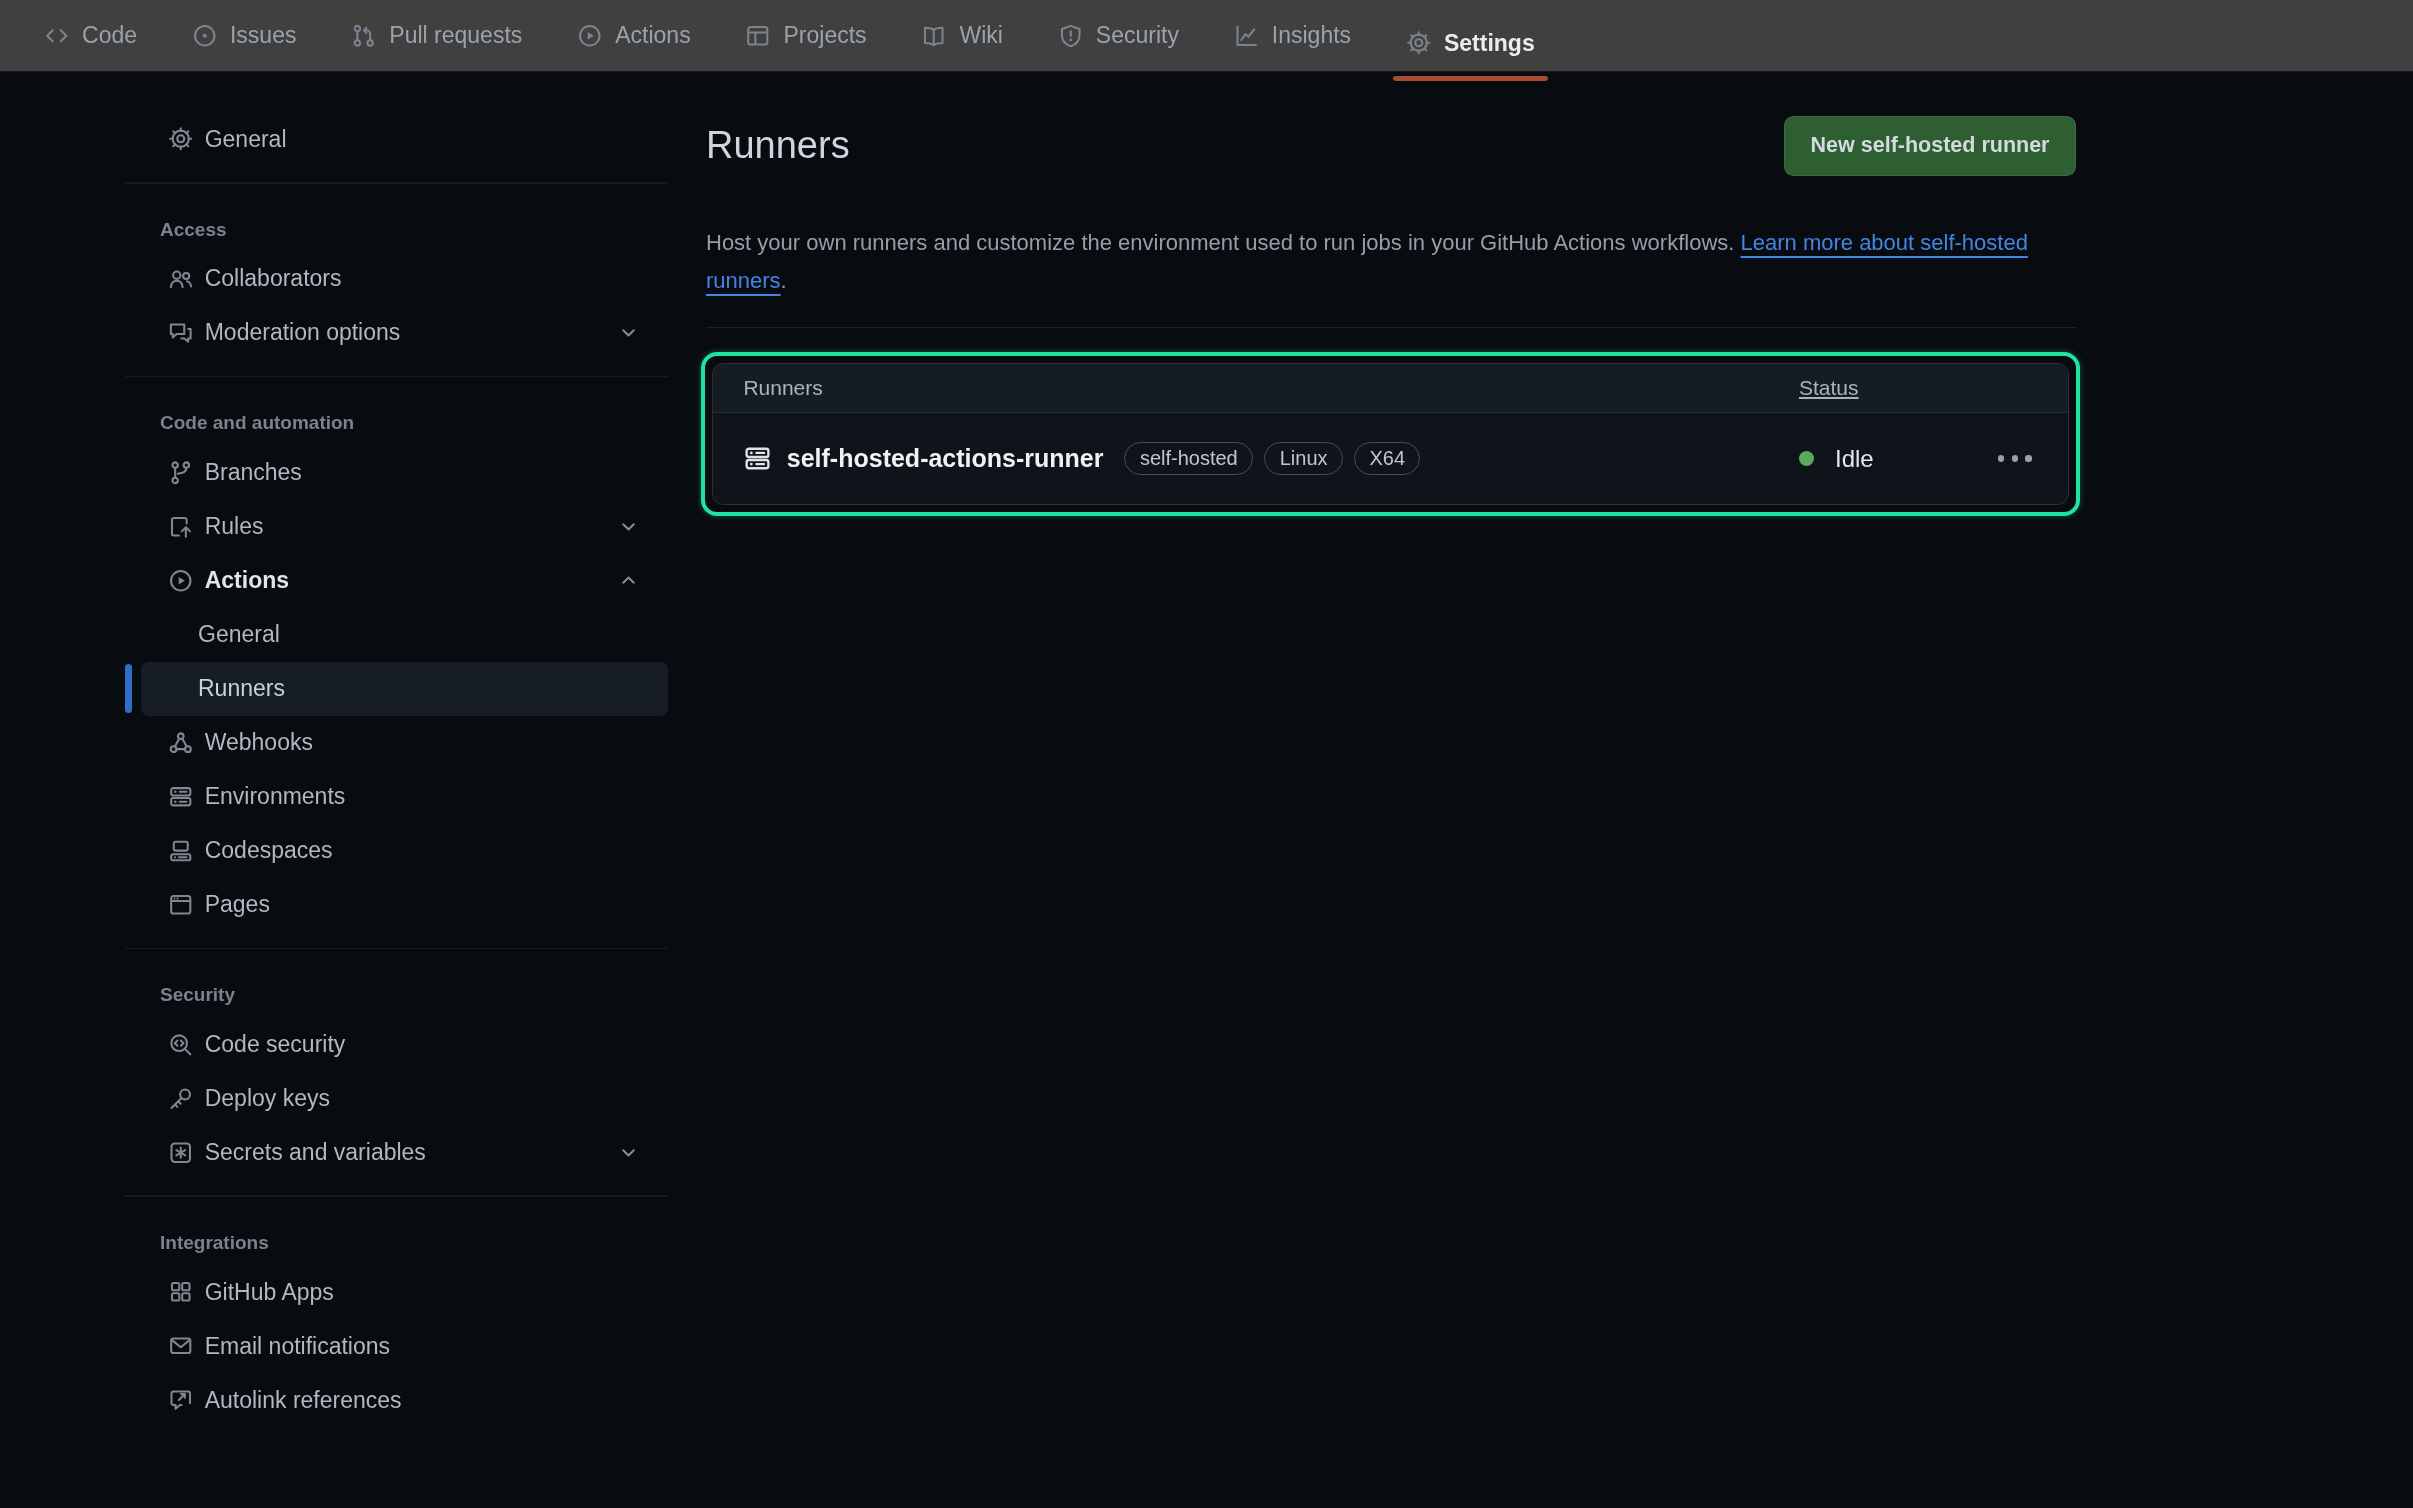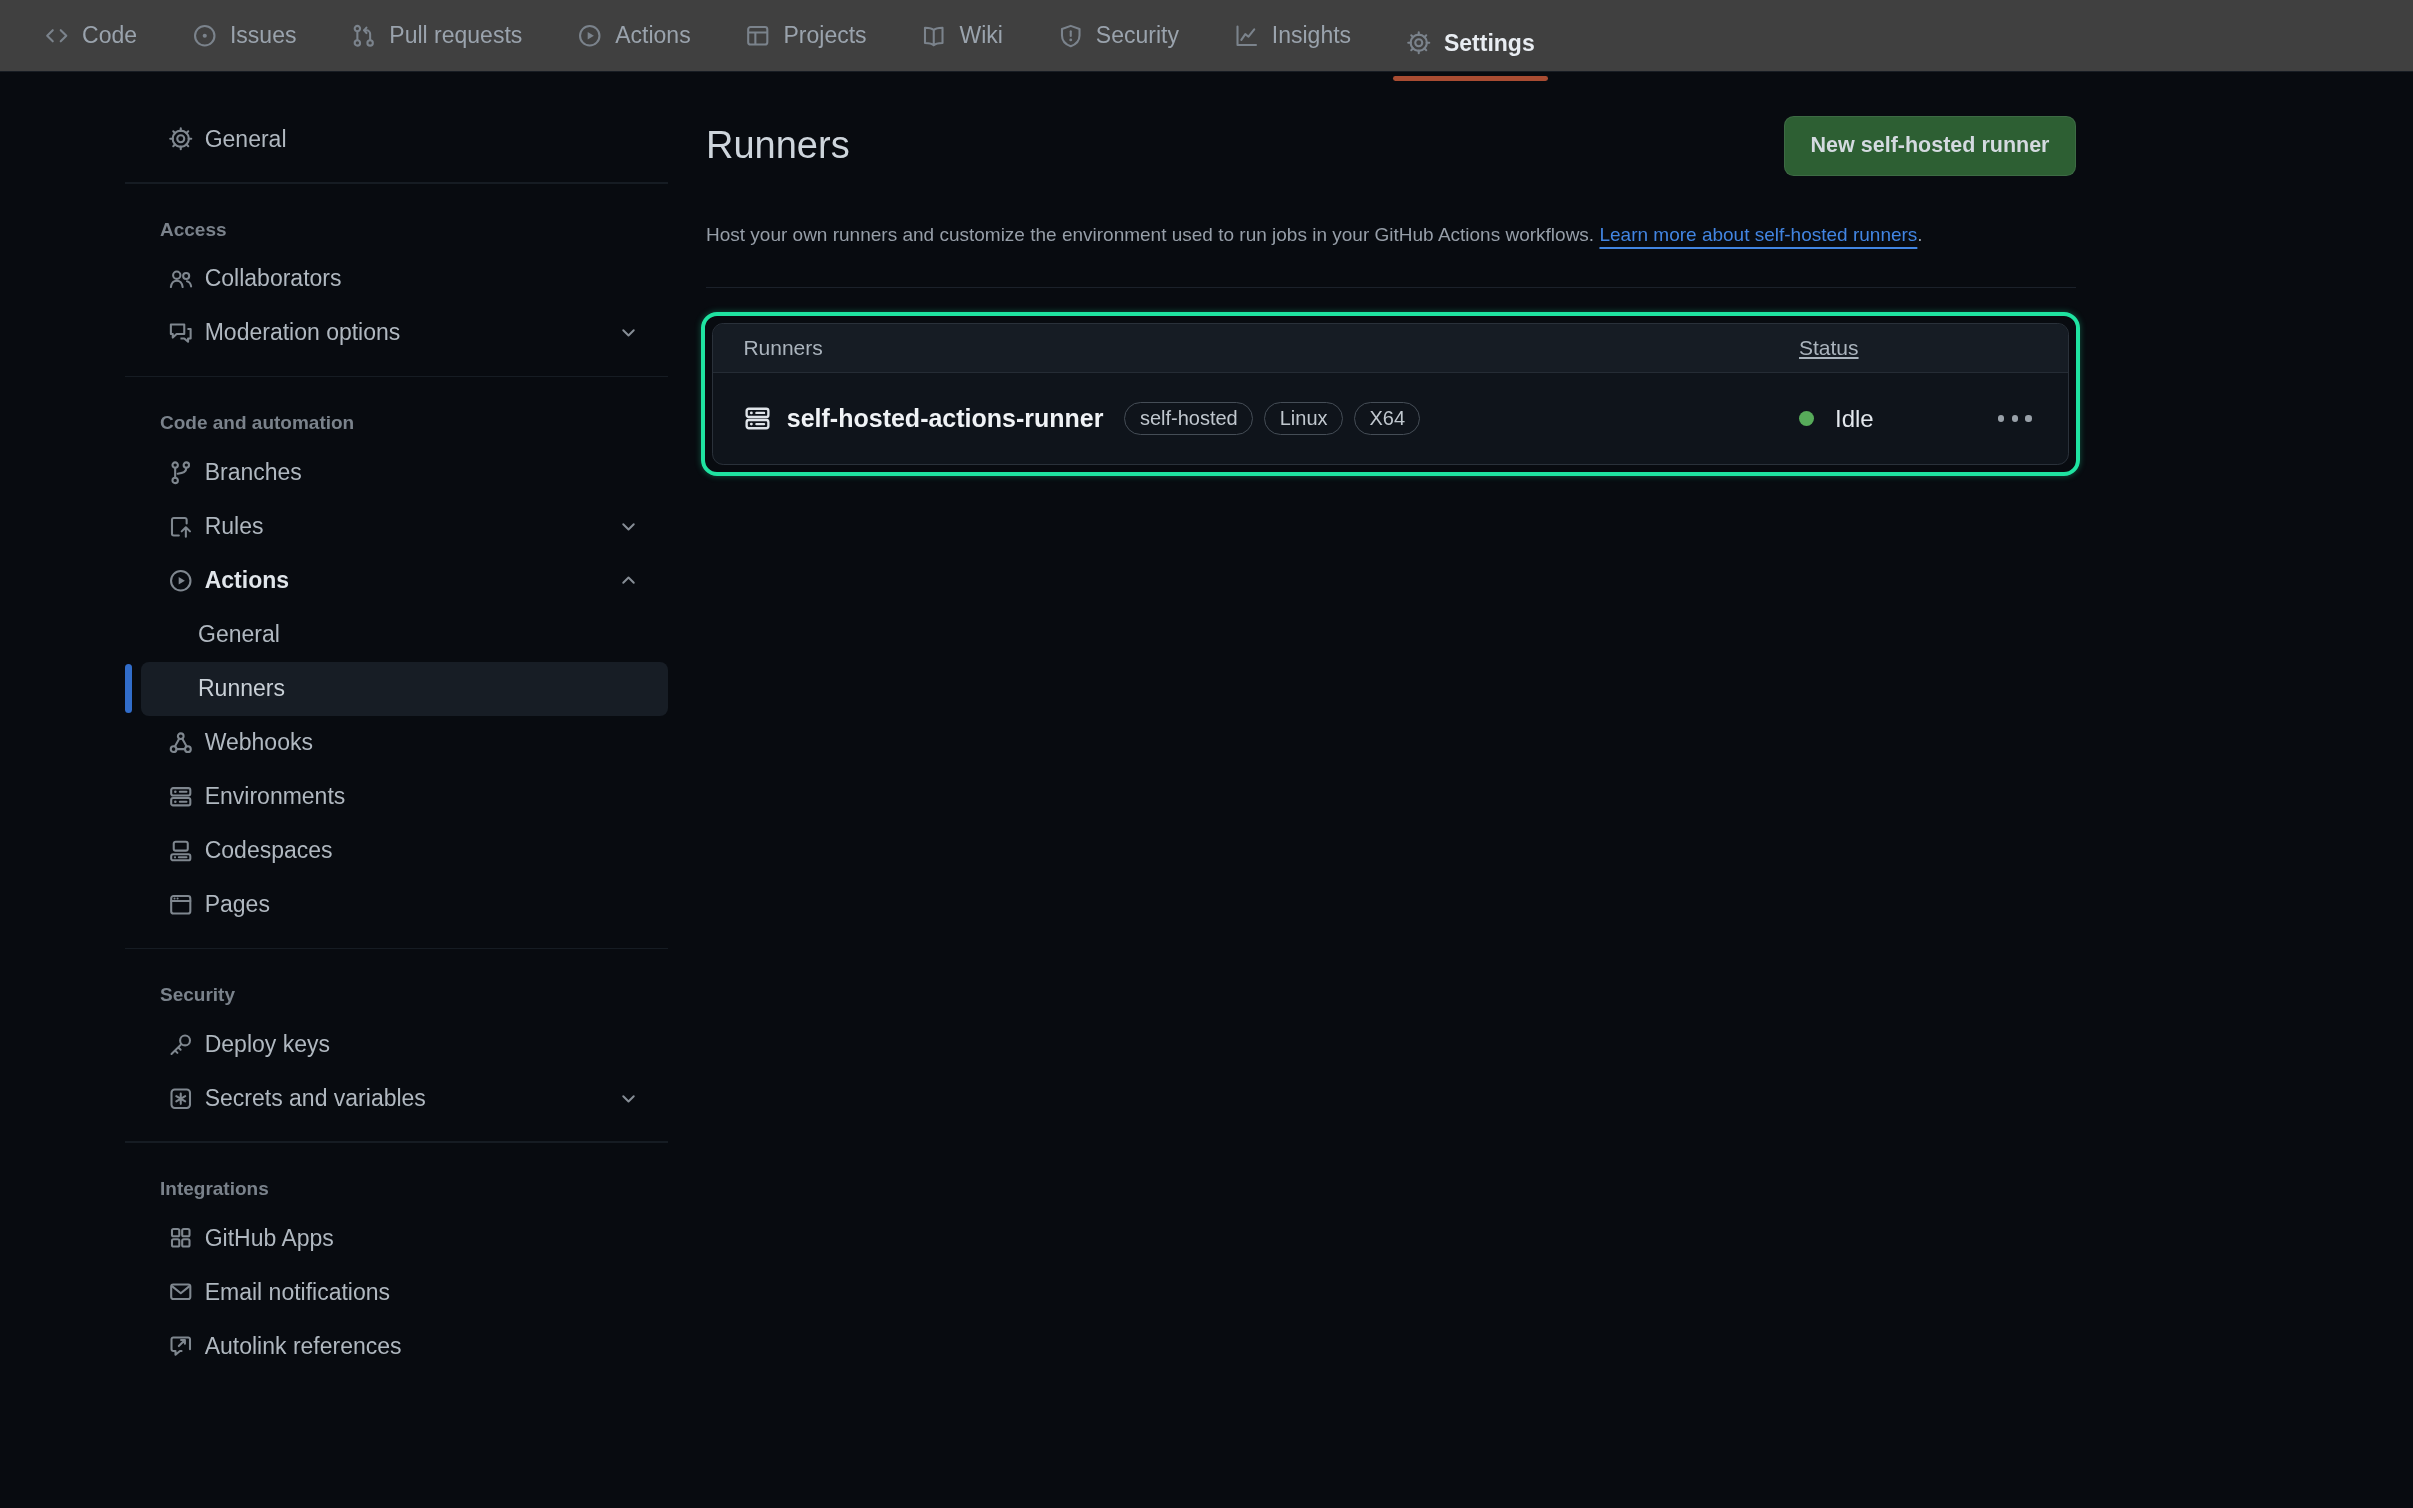--- a/index.html
+++ b/index.html
@@ -76,22 +76,22 @@
   .btn-green {
     height:60px; padding:0 25.5px;
     background:#2d5f33;
     border:1.6px solid rgba(205,217,229,0.10);
     border-radius:9.6px;
     font-family:inherit;
     font-size:21.5px; font-weight:600; color:#d4dae0;
     cursor:pointer;
   }
   .desc {
-    margin-top:35px;
-    font-size:19px; line-height:51px; color:#969ea8;
+    margin-top:50px;
+    font-size:22px; line-height:38px; color:#969ea8;
     max-width:1373px;
   }
   .desc a {
     color:#4285e2; text-decoration:underline;
     text-underline-offset:5.6px; text-decoration-thickness:1.6px;
     cursor:pointer;
   }
   .rule { margin-top:27px; border-top:1.6px solid #1b212a; }
 
   
@@ -385,20 +385,30 @@
           <path d="M2 5.6h12M4.1 4.1h.01M6 4.1h.01"></path>
         </svg>
     </span>
     <span>Pages</span>
   </div>
 
   <div class="sb-divider"></div>
 
   <div class="sb-header">Security</div>
 
+  <div class="sb-item">
+    <span class="sico">
+      <svg width="25.5" height="25.5" viewBox="0 0 16 16" fill="none" stroke="currentColor" stroke-width="1.3" stroke-linecap="round" stroke-linejoin="round">
+          <circle cx="7" cy="7" r="4.9"></circle>
+          <path d="M10.6 10.6 14 14"></path>
+          <path d="M5.9 5.4 4.3 7l1.6 1.6M8.1 5.4 9.7 7 8.1 8.6"></path>
+        </svg>
+    </span>
+    <span>Code security</span>
+  </div>
 
   <div class="sb-item">
     <span class="sico">
       <svg width="25.5" height="25.5" viewBox="0 0 16 16" fill="none" stroke="currentColor" stroke-width="1.3" stroke-linecap="round">
           <circle cx="10.7" cy="5.3" r="3.1"></circle>
           <path d="M8.4 7.6 2.2 13.8M4.4 11.6l1.5 1.5M6.4 9.6 7.9 11.1"></path>
         </svg>
     </span>
     <span>Deploy keys</span>
   </div>

